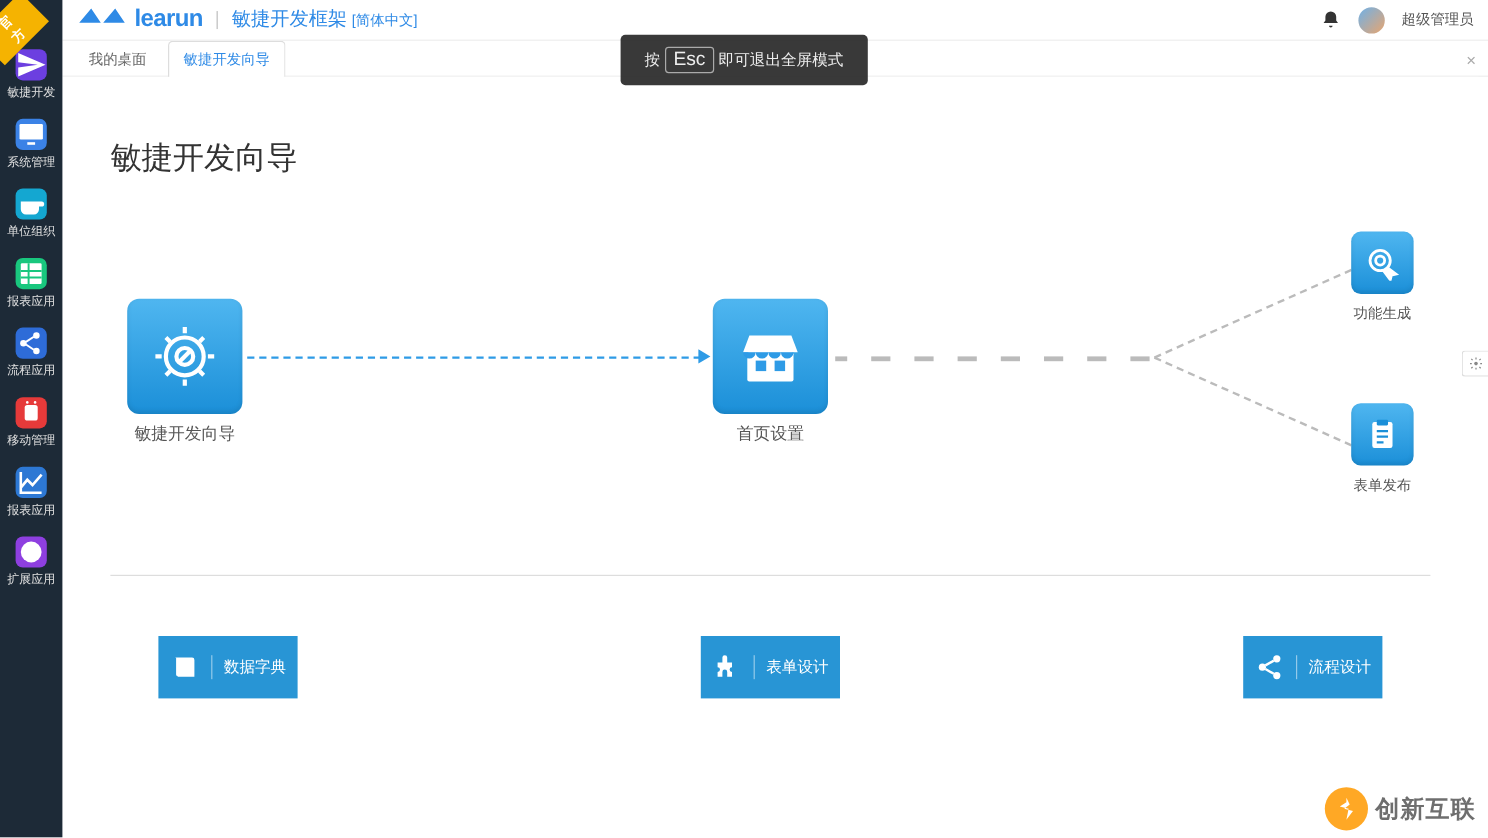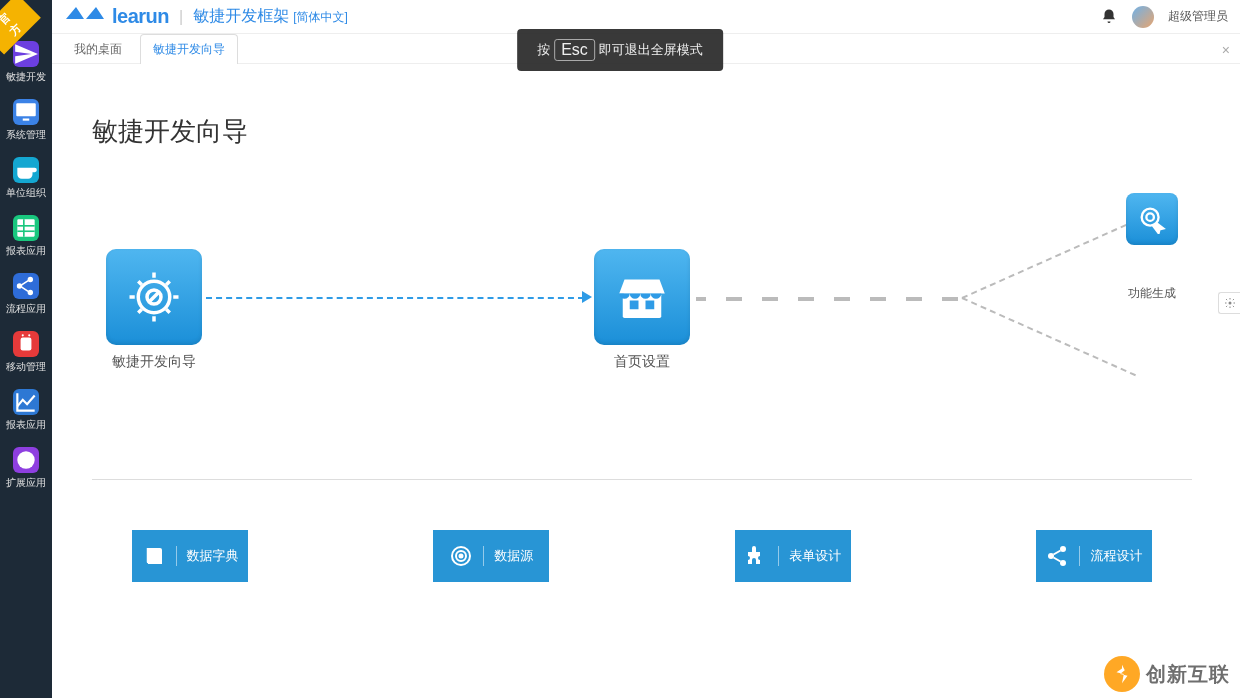--- a/index.html
+++ b/index.html
@@ -235,44 +235,47 @@
     <div class="dash-line dash-gray" style="left:870px; top:108px; width:190px; transform:rotate(24deg); transform-origin:left center;"></div>
 
     <div class="wizard-node" style="left:1034px; top:4px;">
       <div class="wizard-icon small">
         <svg viewBox="0 0 32 32" fill="none" stroke="#fff" stroke-width="2.5">
             <circle cx="14" cy="14" r="9"></circle>
             <circle cx="14" cy="14" r="4"></circle>
             <path d="M20 20l8 6-4 1-1 4-6-8" fill="#fff"></path>
           </svg>
       </div>
-      <span class="wizard-label" style="font-size:12px;margin-top:32px;">功能生成</span>
-    </div>
-
+      <span class="wizard-label" style="font-size:12px;">功能生成</span>
+    </div>
+
+    <div class="wizard-node" style="left:1034px; top:147px;">
+      <div class="wizard-icon small">
+        <svg viewBox="0 0 32 32" fill="#fff">
+            <rect x="7" y="5" width="18" height="23" rx="2"></rect>
+            <rect x="11" y="3" width="10" height="5" rx="1" fill="#1b8fd8"></rect>
+            <line x1="11" y1="13" x2="21" y2="13" stroke="#1b8fd8" stroke-width="2"></line>
+            <line x1="11" y1="18" x2="21" y2="18" stroke="#1b8fd8" stroke-width="2"></line>
+            <line x1="11" y1="23" x2="17" y2="23" stroke="#1b8fd8" stroke-width="2"></line>
+          </svg>
+      </div>
+      <span class="wizard-label" style="font-size:12px;">表单发布</span>
+    </div>
   </div>
 
   <hr class="wizard-hr">
 
   <div class="card-row">
     <div class="card">
       <svg viewBox="0 0 24 24" fill="#fff">
           <path d="M4 4h14a2 2 0 012 2v14H6a2 2 0 01-2-2V4z"></path>
           <path d="M4 4v14a2 2 0 002 2" stroke="#2895d5" stroke-width="1.5" fill="none"></path>
         </svg>
       <span class="card-divider"></span>
       <span class="card-label">数据字典</span>
-    </div>
-    <div class="card">
-      <svg viewBox="0 0 24 24" fill="none" stroke="#fff" stroke-width="2">
-          <circle cx="12" cy="12" r="9"></circle>
-          <circle cx="12" cy="12" r="5"></circle>
-          <circle cx="12" cy="12" r="1.5" fill="#fff"></circle>
-        </svg>
-      <span class="card-divider"></span>
-      <span class="card-label">数据源</span>
     </div>
     <div class="card">
       <svg viewBox="0 0 24 24" fill="#fff">
           <path d="M4 8h4V4a2 2 0 014 0v4h4v4a2 2 0 000 4v4h-4v-4a2 2 0 00-4 0v4H4v-4a2 2 0 000-4V8z"></path>
         </svg>
       <span class="card-divider"></span>
       <span class="card-label">表单设计</span>
     </div>
     <div class="card">
       <svg viewBox="0 0 24 24" fill="#fff">

